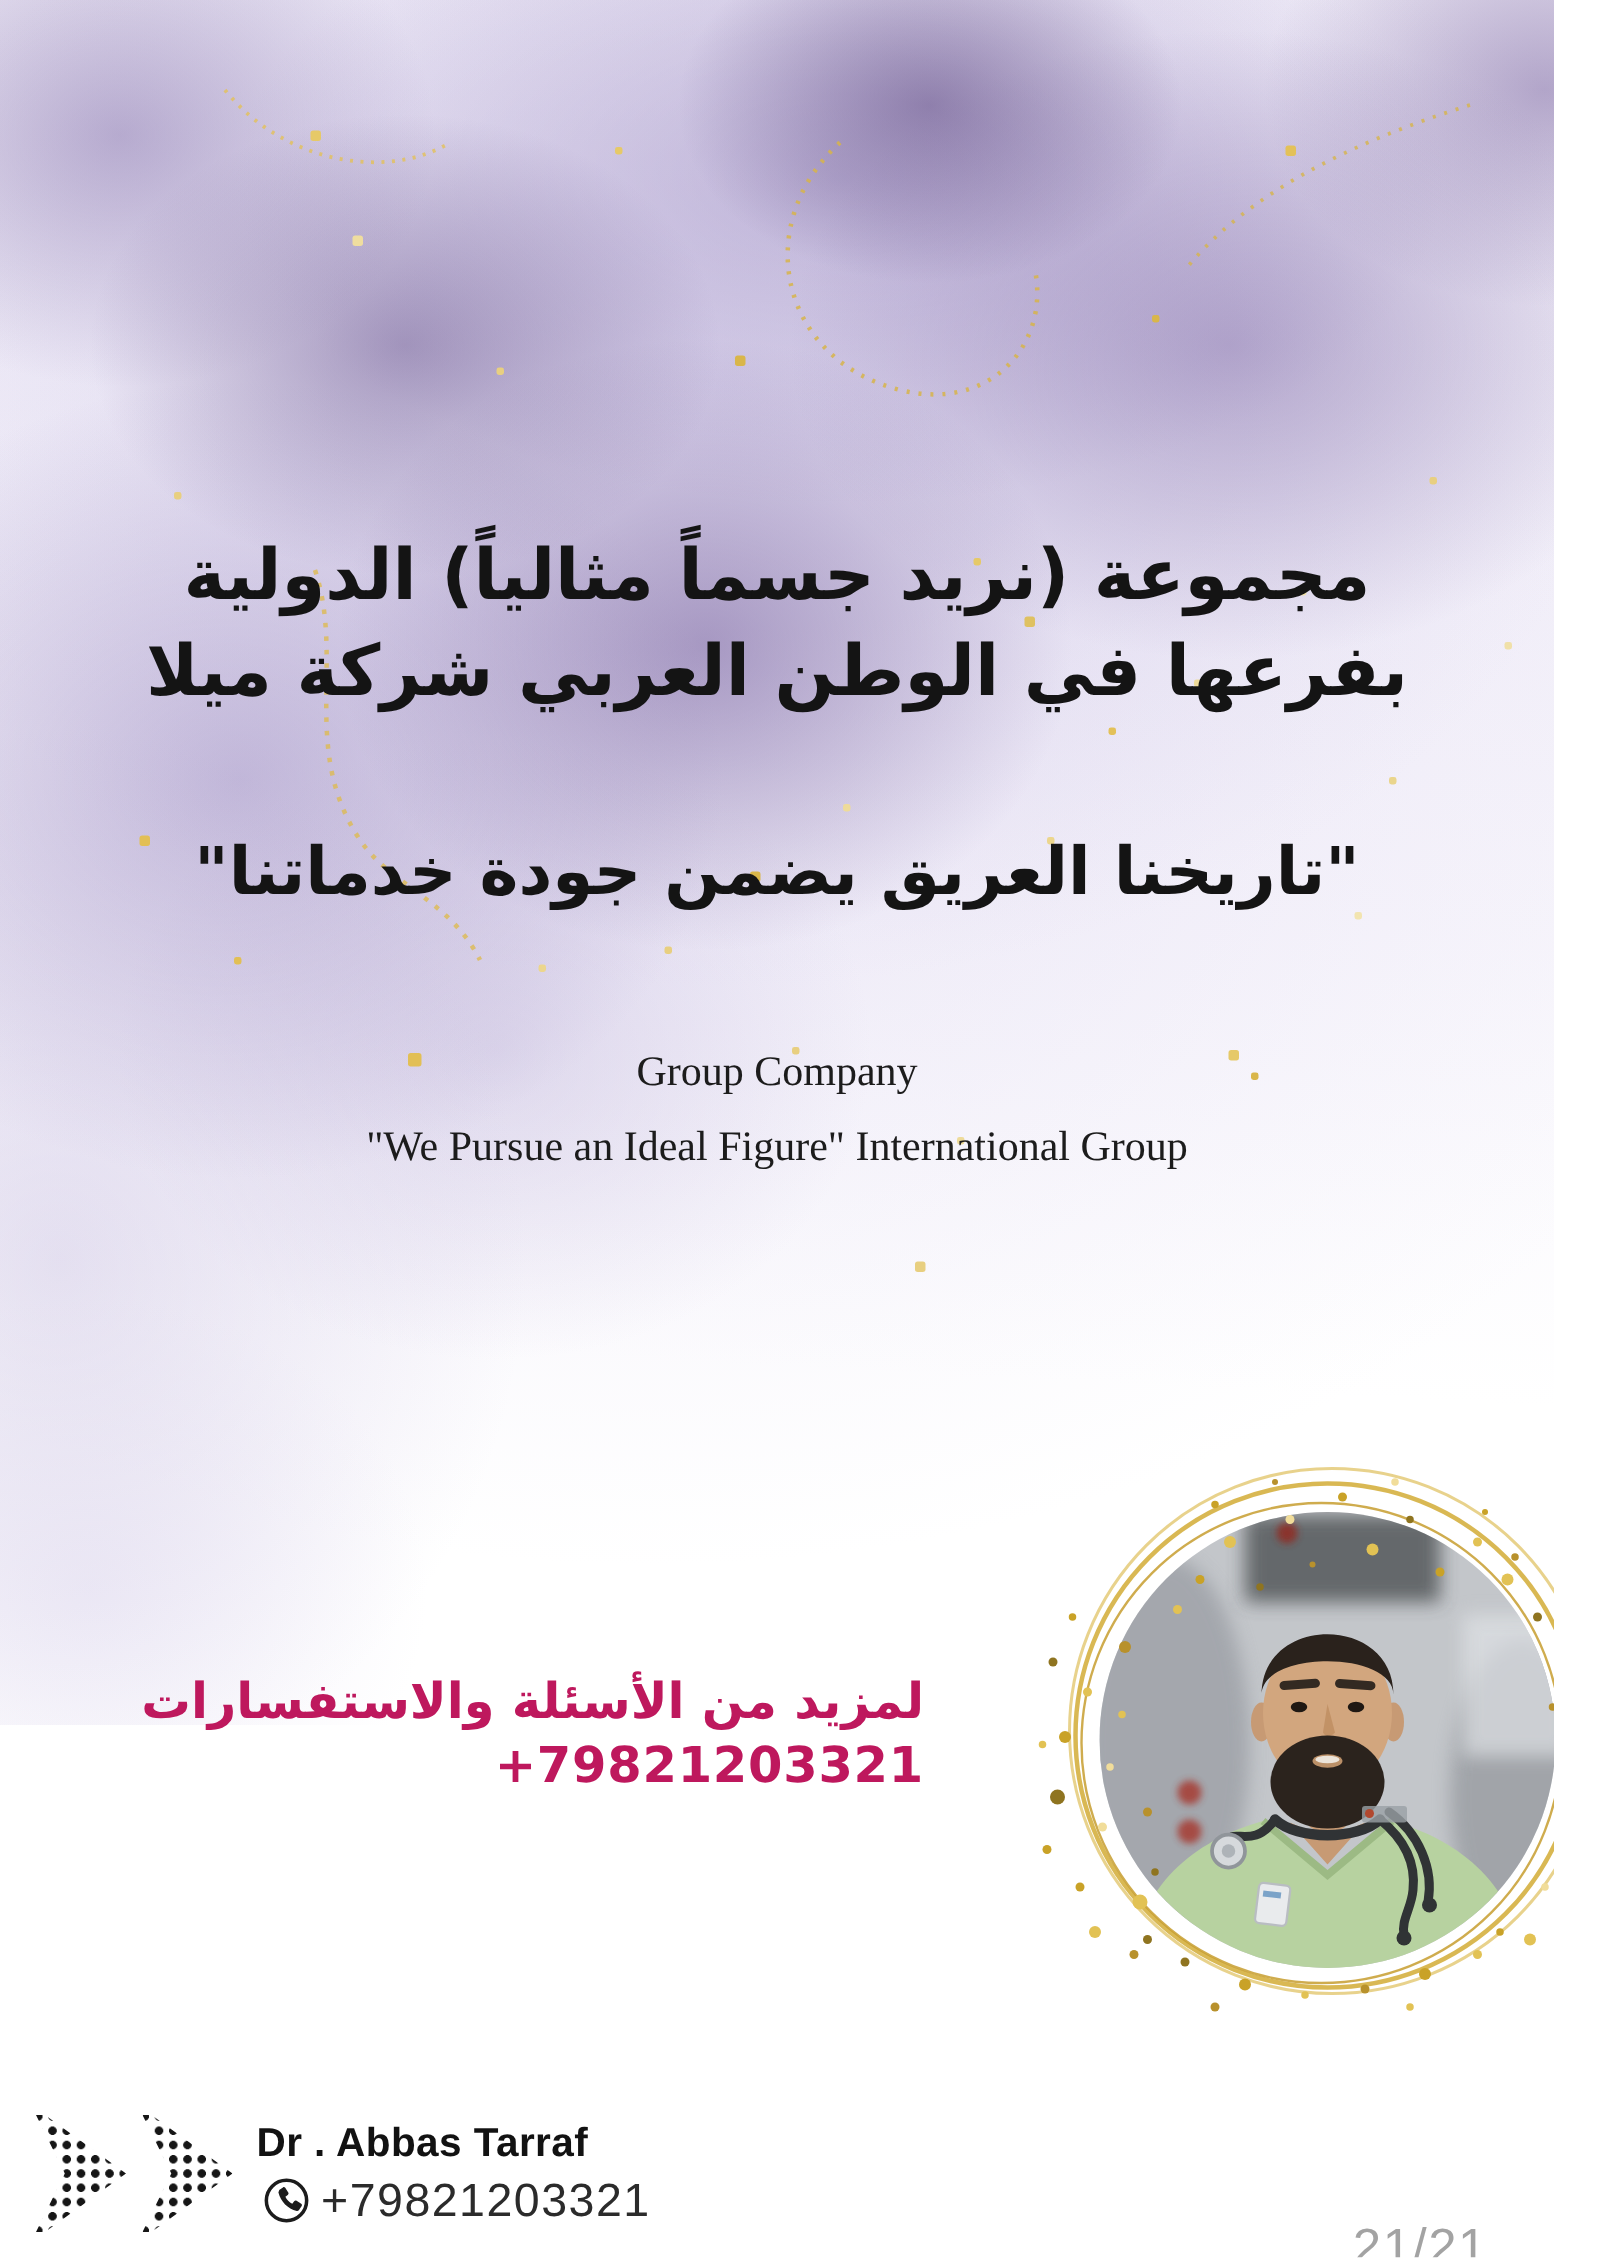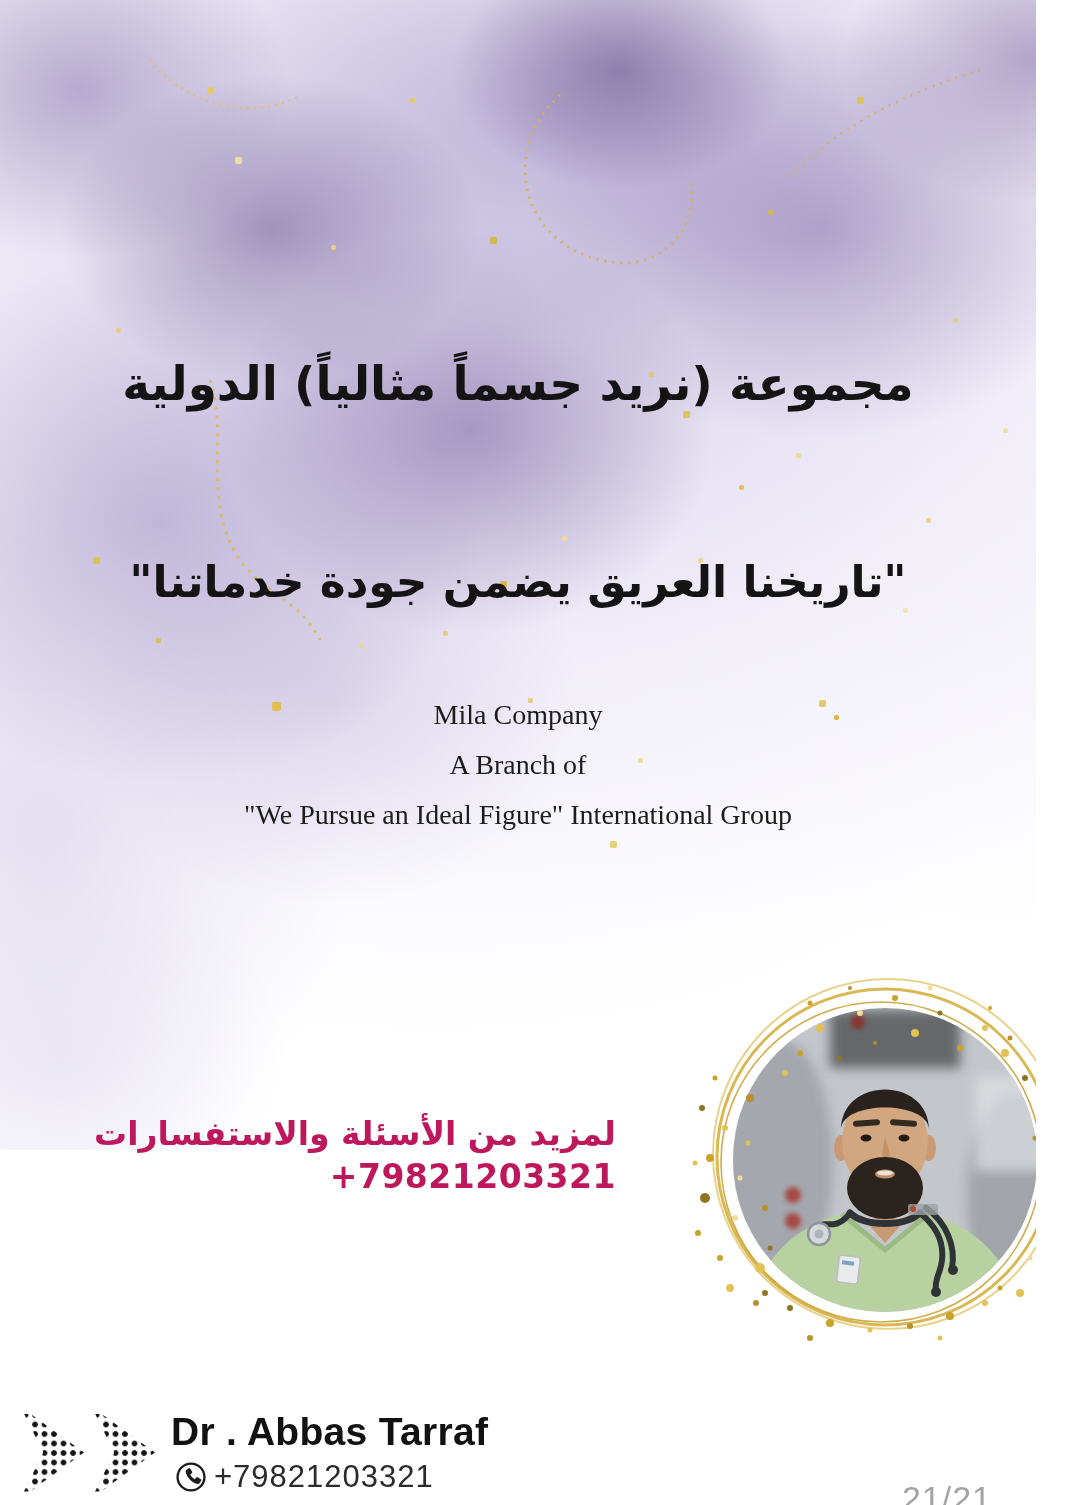--- a/index.html
+++ b/index.html
@@ -66,21 +66,21 @@
   .footer{position:absolute;left:24px;top:1410px;display:flex;align-items:center;gap:16px;}
   .logo{display:flex;gap:11px;align-items:center;}
   .chev{
     width:60px;height:78px;
     background-image:radial-gradient(circle,#161616 2.6px,rgba(0,0,0,0) 3px);
     background-size:9.5px 9.5px;background-position:center;
     clip-path:polygon(0% 0%,10% 0%,100% 50%,10% 100%,0% 100%,32% 50%);
   }
   .footer-text{display:flex;flex-direction:column;align-items:flex-start;}
   .brand{
-    font-family:"Liberation Sans",sans-serif;font-weight:800;font-size:39px;
+    font-family:"Liberation Sans",sans-serif;font-weight:800;font-size:27px;
     letter-spacing:.3px;color:#121212;
   }
   .phone-row{display:flex;align-items:center;gap:7px;margin-top:5px;margin-left:4px;}
   .phone-num{
     font-family:"Liberation Sans",sans-serif;font-weight:400;font-size:31px;
     color:#2b2b2b;letter-spacing:1px;
   }
   .pagenum{
     position:absolute;right:44px;bottom:-13px;font-family:"Liberation Sans",sans-serif;
     font-size:34px;color:#a3a3a3;letter-spacing:1px;
@@ -97,27 +97,27 @@
   <svg class="foil" width="1080" height="900" viewBox="0 0 1080 900" fill="none">
     <path d="M560,95 C500,150 520,240 600,260 C660,275 700,230 690,180" stroke="#d7b44a" stroke-width="3" stroke-dasharray="2 6" opacity="0.85"></path>
     <path d="M980,70 C900,95 830,130 790,180" stroke="#d7b44a" stroke-width="2.5" stroke-dasharray="2 6" opacity="0.8"></path>
     <path d="M210,380 C230,440 200,500 240,560 C260,590 300,600 320,640" stroke="#ddba52" stroke-width="3" stroke-dasharray="3 6" opacity="0.8"></path>
     <path d="M430,470 C470,520 560,540 600,600 C640,660 600,720 640,760" stroke="#e2c express" stroke-width="2" opacity="0"></path>
     <path d="M150,60 C190,110 260,120 300,95" stroke="#e3c159" stroke-width="2.5" stroke-dasharray="2 5" opacity="0.8"></path>
   </svg>
 
   <div class="headline">
     <div>مجموعة (نريد جسماً مثالياً) الدولية</div>
+    <div>بفرعها في الوطن العربي شركة ميلا</div>
   </div>
 
   <div class="quote">"تاريخنا العريق يضمن جودة خدماتنا"</div>
 
   <div class="english">
-    <div class="eline">Mila Company</div>
-    <div class="eline">A Branch of</div>
+    <div class="eline">Group Company</div>
     <div class="eline">"We Pursue an Ideal Figure" International Group</div>
   </div>
 
   <div class="contact">
     <div>لمزيد من الأسئلة والاستفسارات</div>
     <div class="phone-line">+79821203321</div>
   </div>
 
   <div class="photo-wrap">
     <svg width="390" height="392" viewBox="0 0 390 392">

